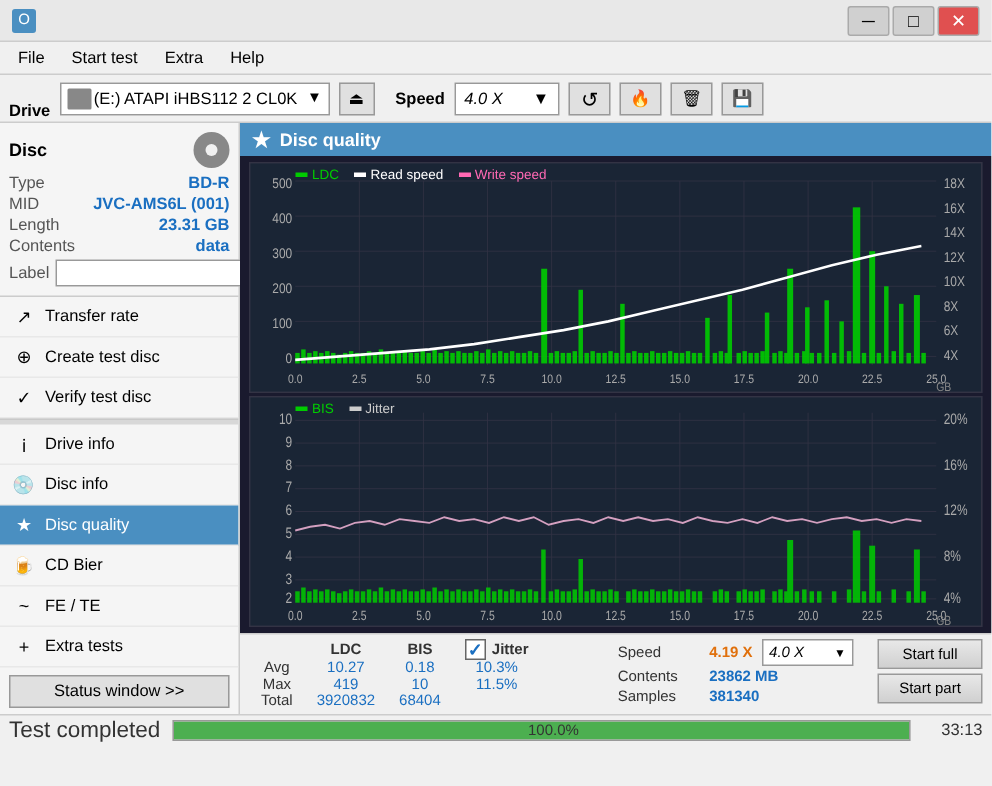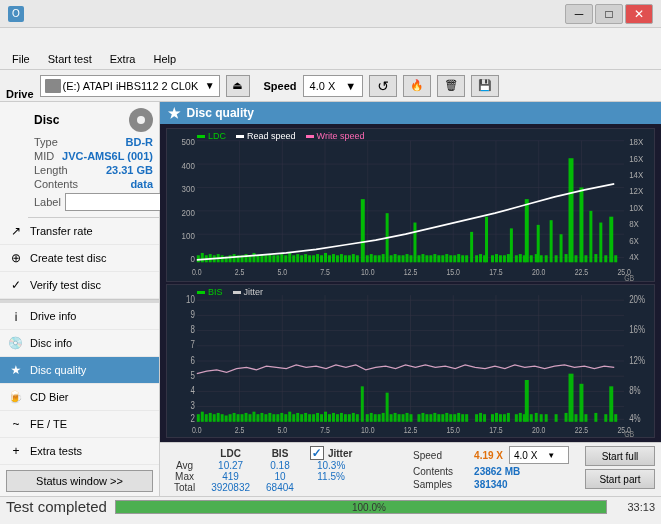--- a/index.html
+++ b/index.html
@@ -28,21 +28,20 @@
 
     
     .menubar {
       background: #f0f0f0;
       height: 22px;
       display: flex;
       align-items: center;
       padding: 0 4px;
       border-bottom: 1px solid #ccc;
       gap: 2px;
-      margin-top: 20px;
     }
     .menu-item {
       padding: 2px 8px;
       font-size: 11px;
       cursor: pointer;
     }
 
     
     .drivebar {
       background: #f0f0f0;
@@ -61,23 +60,23 @@
     }
     .drive-icon { width: 16px; height: 14px; background: #888; border-radius: 1px; }
     .drive-text { font-size: 11px; flex: 1; }
     .drive-arrow { font-size: 10px; }
     .eject-btn {
       width: 24px; height: 22px; background: #e0e0e0; border: 1px solid #999;
       display: flex; align-items: center; justify-content: center; cursor: pointer;
     }
     .speed-label { font-size: 11px; font-weight: bold; margin-left: 8px; }
     .speed-selector {
-      display: flex; align-items: center; gap: 6px;
+      display: flex; align-items: center; gap: 16px;
       background: white; border: 1px solid #999; padding: 2px 6px;
-      height: 22px; min-width: 60px;
+      height: 22px; min-width: 60px; font-style: italic;
     }
     .toolbar-btn {
       width: 28px; height: 22px; background: #e0e0e0; border: 1px solid #999;
       display: flex; align-items: center; justify-content: center; cursor: pointer;
       font-size: 14px;
     }
 
     
     .main-layout {
       display: flex;
@@ -88,21 +87,20 @@
     .sidebar {
       width: 160px;
       background: #f5f5f5;
       border-right: 1px solid #ccc;
       display: flex;
       flex-direction: column;
     }
     .disc-info-panel {
       padding: 6px;
       border-bottom: 1px solid #ccc;
-      margin-left: 28px;
     }
     .disc-header {
       display: flex; align-items: center; justify-content: space-between;
       margin-bottom: 4px;
     }
     .disc-title { font-size: 12px; font-weight: bold; }
     .disc-field { display: flex; justify-content: space-between; margin-bottom: 2px; font-size: 11px; }
     .disc-field-label { color: #555; }
     .disc-field-value { color: #1a6fc1; font-weight: bold; }
     .label-row { display: flex; align-items: center; gap: 4px; margin-top: 3px; }

